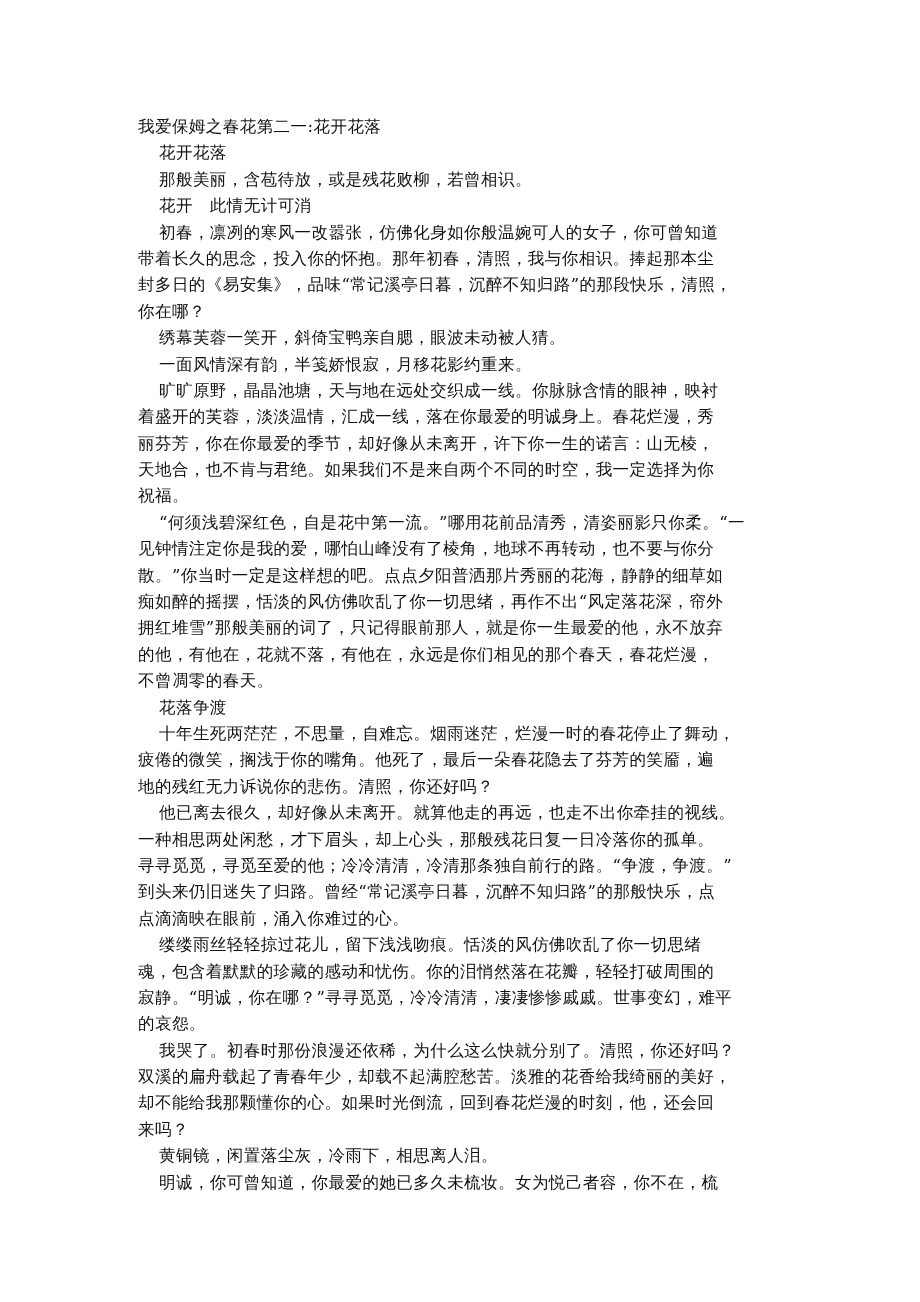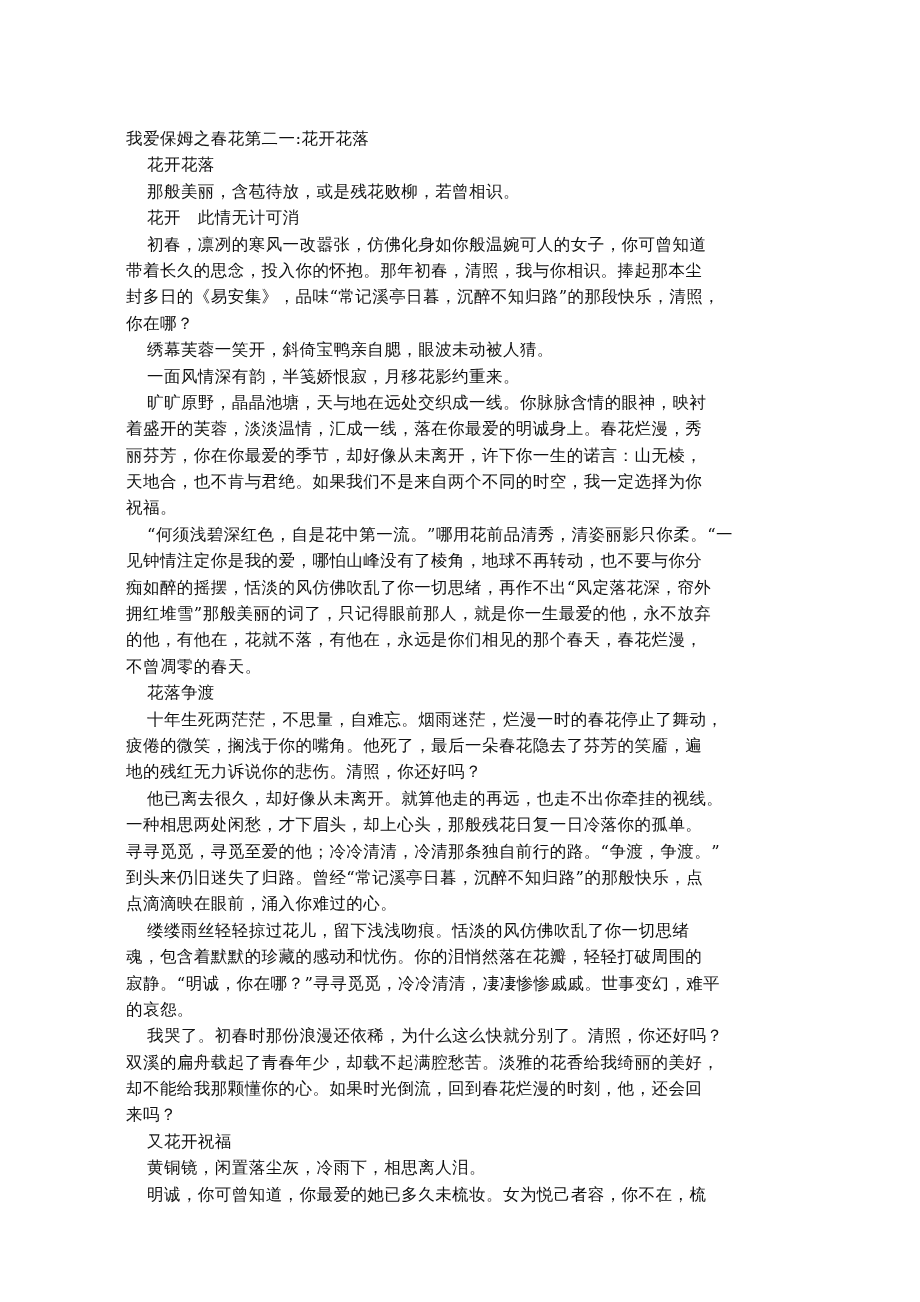--- a/index.html
+++ b/index.html
@@ -1,17 +1,17 @@
 <!DOCTYPE html>
 <html><head>
 <meta charset="utf-8">
 <style>
   html, body { margin:0; padding:0; background:#ffffff; }
   body { width:920px; height:1302px; position:relative; overflow:hidden; }
-  .page { position:absolute; left:126px; top:114px; width:680px;margin-top:12px; }
+  .page { position:absolute; left:138px; top:114px; width:680px; }
   .line {
     font-family: "DejaVu Serif", "Liberation Serif", serif;
     font-size:16.5px;
     line-height:26.4px;
     height:26.4px;
     color:#111;
     white-space:nowrap;
     letter-spacing:0.45px;
   }
   .indent { padding-left:21px; }
@@ -31,20 +31,21 @@
       <div class="line">你在哪？</div>
       <div class="line indent">绣幕芙蓉一笑开，斜倚宝鸭亲自腮，眼波未动被人猜。</div>
       <div class="line indent">一面风情深有韵，半笺娇恨寂，月移花影约重来。</div>
       <div class="line indent">旷旷原野，晶晶池塘，天与地在远处交织成一线。你脉脉含情的眼神，映衬</div>
       <div class="line">着盛开的芙蓉，淡淡温情，汇成一线，落在你最爱的明诚身上。春花烂漫，秀</div>
       <div class="line">丽芬芳，你在你最爱的季节，却好像从未离开，许下你一生的诺言：山无棱，</div>
       <div class="line">天地合，也不肯与君绝。如果我们不是来自两个不同的时空，我一定选择为你</div>
       <div class="line">祝福。</div>
       <div class="line indent">“何须浅碧深红色，自是花中第一流。”哪用花前品清秀，清姿丽影只你柔。“一</div>
       <div class="line">见钟情注定你是我的爱，哪怕山峰没有了棱角，地球不再转动，也不要与你分</div>
+      <div class="line">散。”你当时一定是这样想的吧。点点夕阳普洒那片秀丽的花海，静静的细草如</div>
       <div class="line">痴如醉的摇摆，恬淡的风仿佛吹乱了你一切思绪，再作不出“风定落花深，帘外</div>
       <div class="line">拥红堆雪”那般美丽的词了，只记得眼前那人，就是你一生最爱的他，永不放弃</div>
       <div class="line">的他，有他在，花就不落，有他在，永远是你们相见的那个春天，春花烂漫，</div>
       <div class="line">不曾凋零的春天。</div>
       <div class="line indent">花落争渡</div>
       <div class="line indent">十年生死两茫茫，不思量，自难忘。烟雨迷茫，烂漫一时的春花停止了舞动，</div>
       <div class="line">疲倦的微笑，搁浅于你的嘴角。他死了，最后一朵春花隐去了芬芳的笑靥，遍</div>
       <div class="line">地的残红无力诉说你的悲伤。清照，你还好吗？</div>
       <div class="line indent">他已离去很久，却好像从未离开。就算他走的再远，也走不出你牵挂的视线。</div>
       <div class="line">一种相思两处闲愁，才下眉头，却上心头，那般残花日复一日冷落你的孤单。</div>
@@ -52,17 +53,16 @@
       <div class="line">到头来仍旧迷失了归路。曾经“常记溪亭日暮，沉醉不知归路”的那般快乐，点</div>
       <div class="line">点滴滴映在眼前，涌入你难过的心。</div>
       <div class="line indent">缕缕雨丝轻轻掠过花儿，留下浅浅吻痕。恬淡的风仿佛吹乱了你一切思绪</div>
       <div class="line">魂，包含着默默的珍藏的感动和忧伤。你的泪悄然落在花瓣，轻轻打破周围的</div>
       <div class="line">寂静。“明诚，你在哪？”寻寻觅觅，冷冷清清，凄凄惨惨戚戚。世事变幻，难平</div>
       <div class="line">的哀怨。</div>
       <div class="line indent">我哭了。初春时那份浪漫还依稀，为什么这么快就分别了。清照，你还好吗？</div>
       <div class="line">双溪的扁舟载起了青春年少，却载不起满腔愁苦。淡雅的花香给我绮丽的美好，</div>
       <div class="line">却不能给我那颗懂你的心。如果时光倒流，回到春花烂漫的时刻，他，还会回</div>
       <div class="line">来吗？</div>
-      <div class="line indent">又花开祝福</div>
       <div class="line indent">黄铜镜，闲置落尘灰，冷雨下，相思离人泪。</div>
       <div class="line indent">明诚，你可曾知道，你最爱的她已多久未梳妆。女为悦己者容，你不在，梳</div>
     </div>
 </div>
 
 </body></html>

